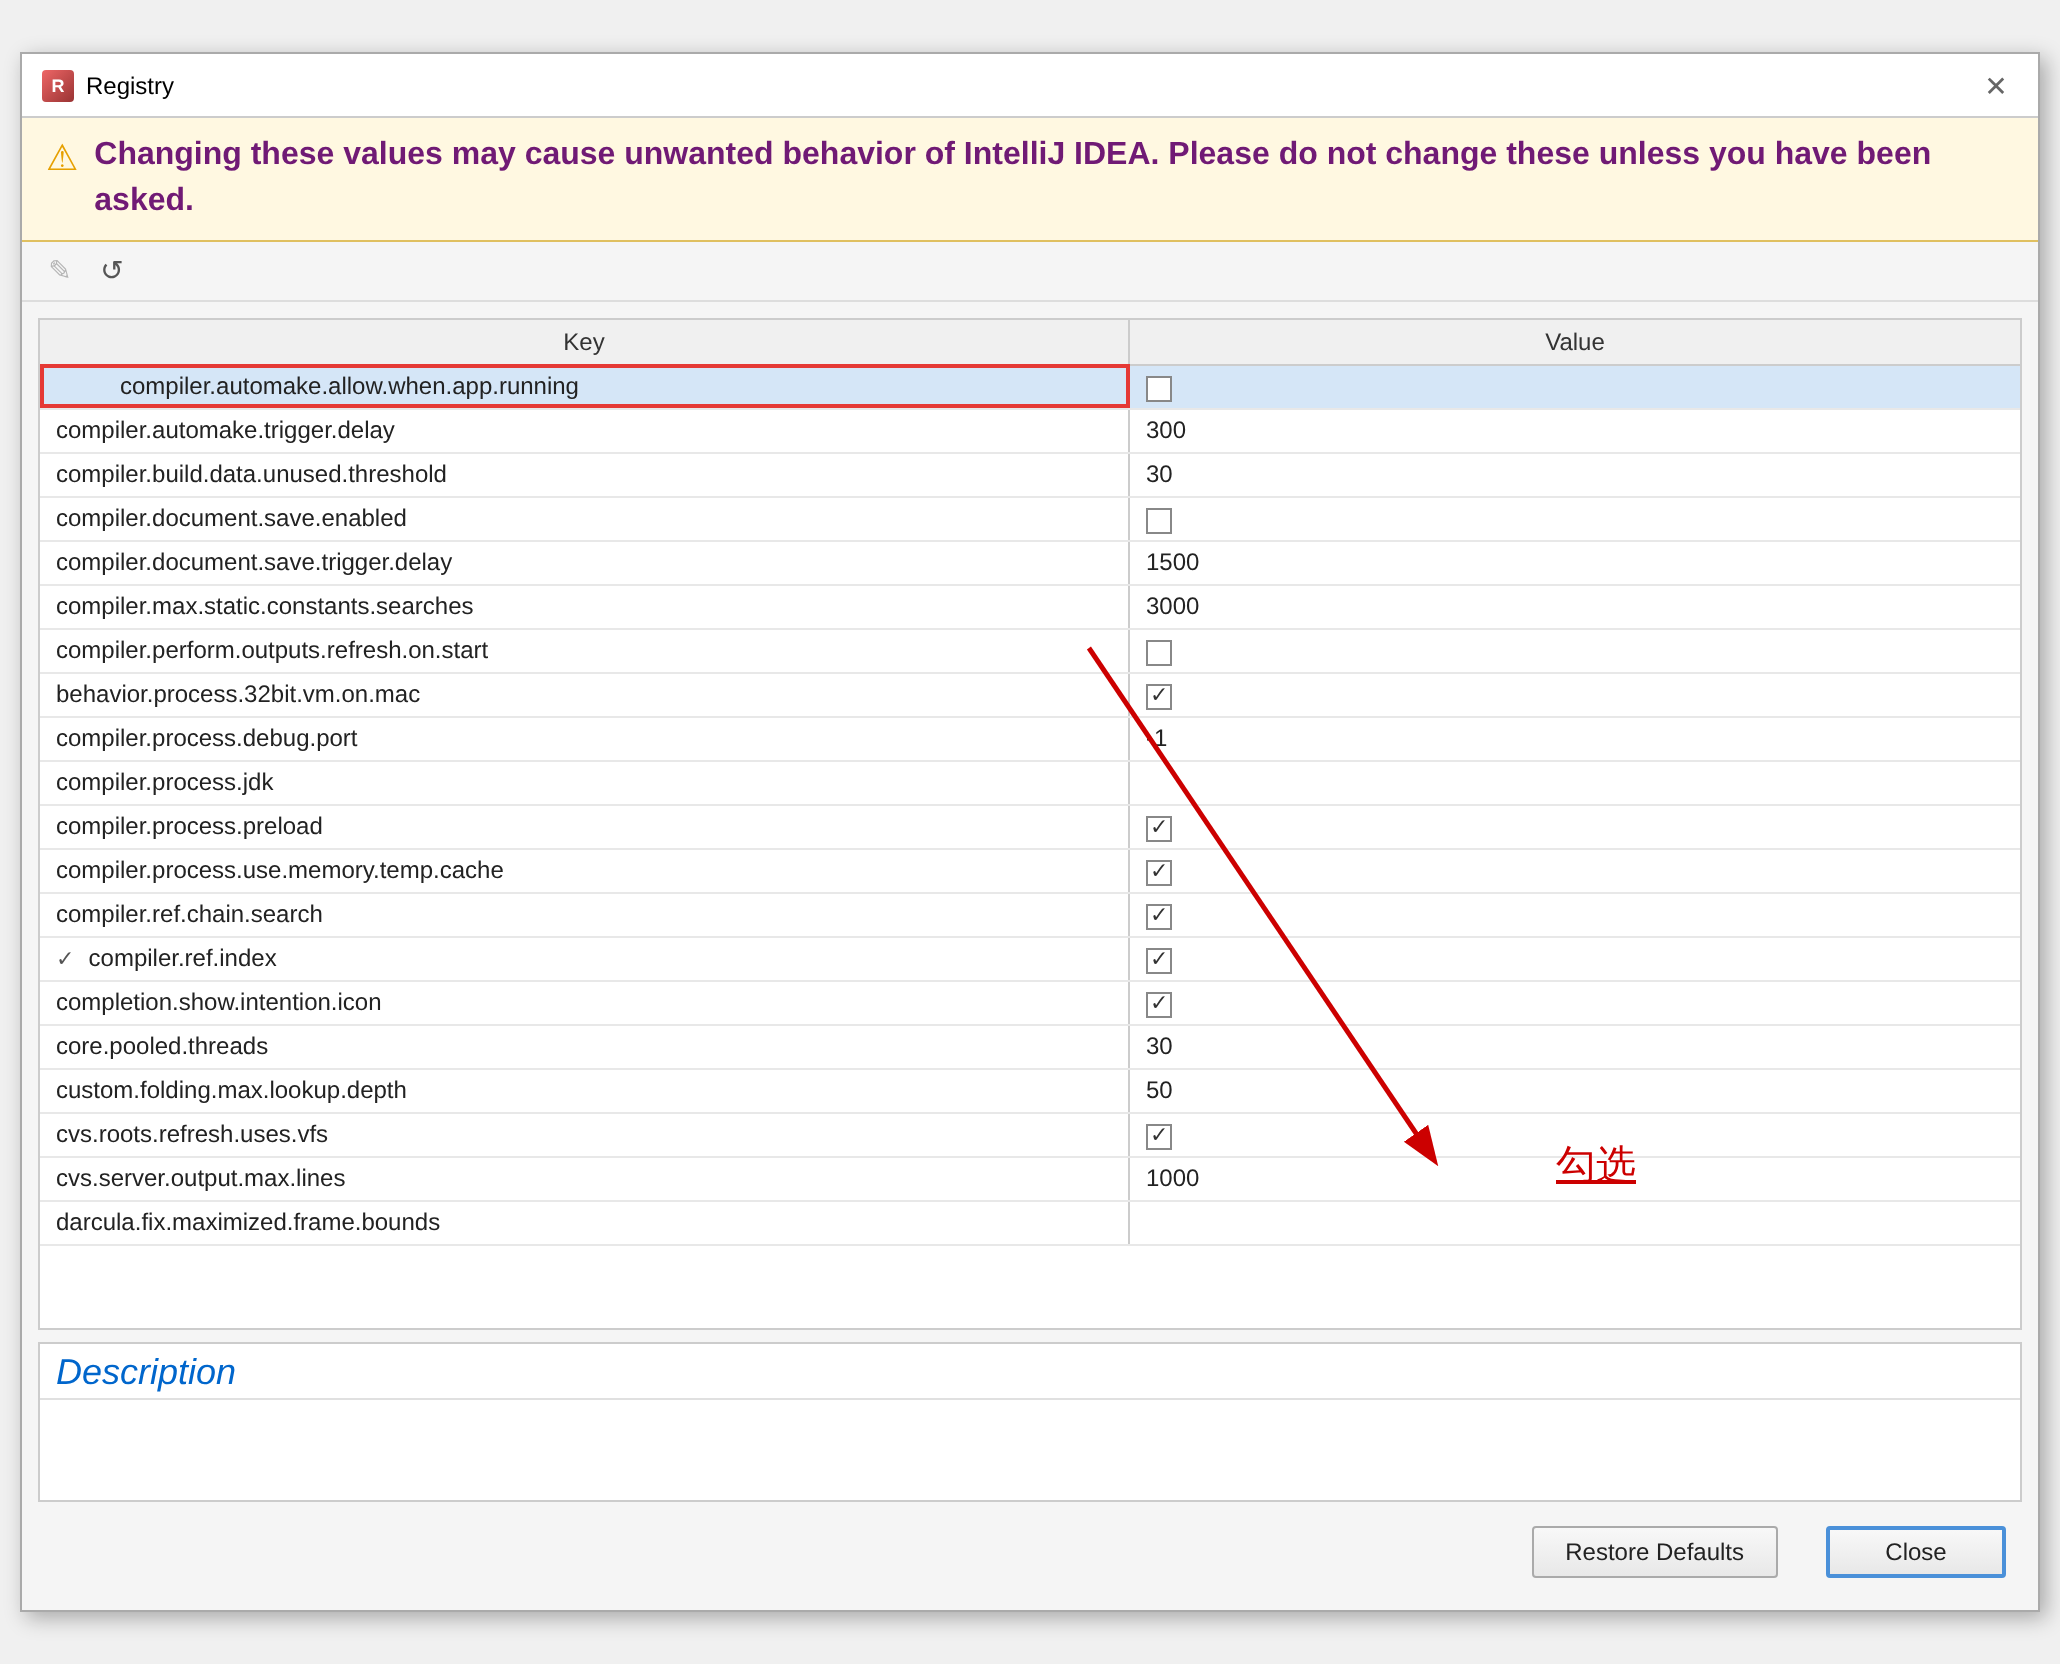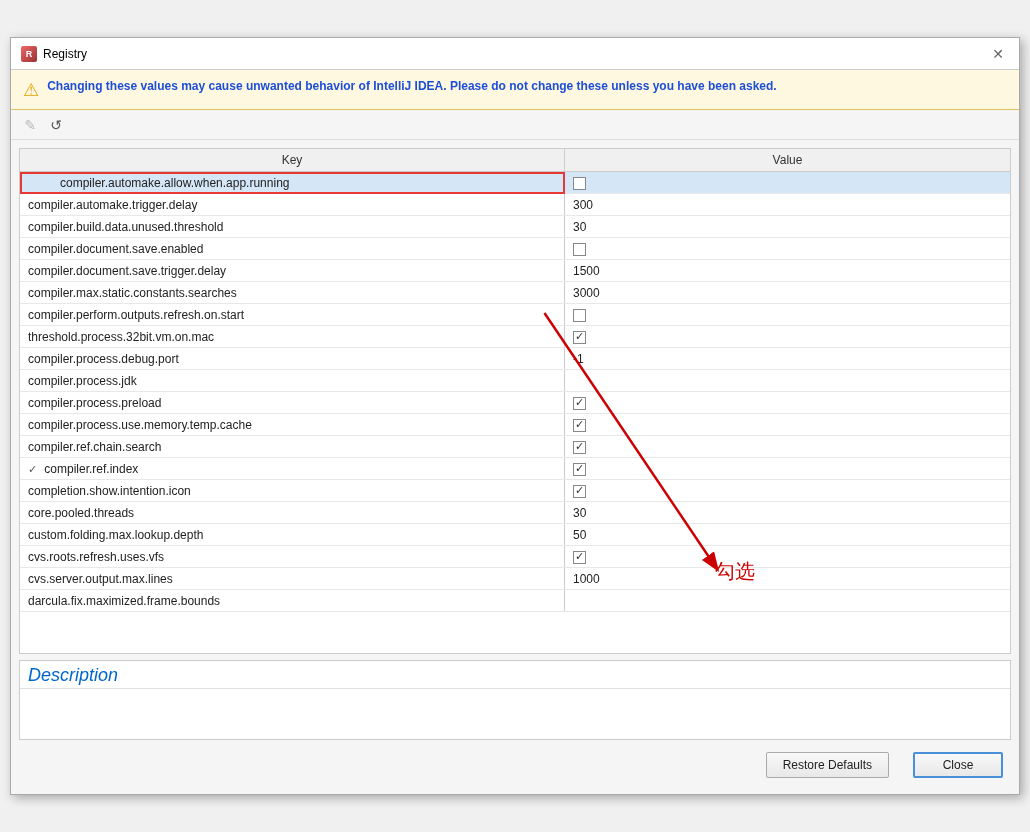--- a/index.html
+++ b/index.html
@@ -72,22 +72,22 @@
       align-items: flex-start;
       gap: 8px;
     }
     .warning-icon {
       font-size: 18px;
       color: #e6a000;
       flex-shrink: 0;
       margin-top: 1px;
     }
     .warning-text {
-      color: #1d4ed8;
-      font-size: 12px;
+      color: #701a75;
+      font-size: 16px;
       font-weight: bold;
       line-height: 1.4;
     }
     .toolbar {
       background: #f5f5f5;
       border-bottom: 1px solid #ddd;
       padding: 4px 8px;
       display: flex;
       align-items: center;
       gap: 4px;
@@ -305,21 +305,21 @@
               </tr>
               <tr>
                 <td class="key-col-cell"><span>compiler.max.static.constants.searches</span></td>
                 <td class="value-col">3000</td>
               </tr>
               <tr>
                 <td class="key-col-cell"><span>compiler.perform.outputs.refresh.on.start</span></td>
                 <td class="value-col"><span class="checkbox"></span></td>
               </tr>
               <tr>
-                <td class="key-col-cell"><span>threshold.process.32bit.vm.on.mac</span></td>
+                <td class="key-col-cell"><span>behavior.process.32bit.vm.on.mac</span></td>
                 <td class="value-col"><span class="checkbox checked"></span></td>
               </tr>
               <tr>
                 <td class="key-col-cell"><span>compiler.process.debug.port</span></td>
                 <td class="value-col">-1</td>
               </tr>
               <tr>
                 <td class="key-col-cell"><span>compiler.process.jdk</span></td>
                 <td class="value-col"></td>
               </tr>
@@ -369,21 +369,21 @@
 
       <svg class="annotation-svg" viewBox="0 0 1010 490" preserveAspectRatio="none" style="position:absolute;top:0;left:0;width:100%;height:490px;pointer-events:none;z-index:10;">
         <line x1="535" y1="165" x2="710" y2="420" stroke="#cc0000" stroke-width="2.5" marker-end="url(#arrow)"></line>
         <defs>
           <marker id="arrow" markerWidth="8" markerHeight="8" refX="6" refY="3" orient="auto">
             <path d="M0,0 L0,6 L8,3 z" fill="#cc0000"></path>
           </marker>
         </defs>
       </svg>
 
-      <div class="annotation-text" style="top: 410px; left: 696px;">勾选</div>
+      <div class="annotation-text" style="top: 410px; left: 759px; text-decoration: underline;">勾选</div>
     </div>
 
     <div class="description-section">
       <div class="description-label">Description</div>
       <div class="description-content"></div>
     </div>
 
     <div class="buttons-row">
       <button class="btn">Restore Defaults</button>
       <button class="btn primary">Close</button>

